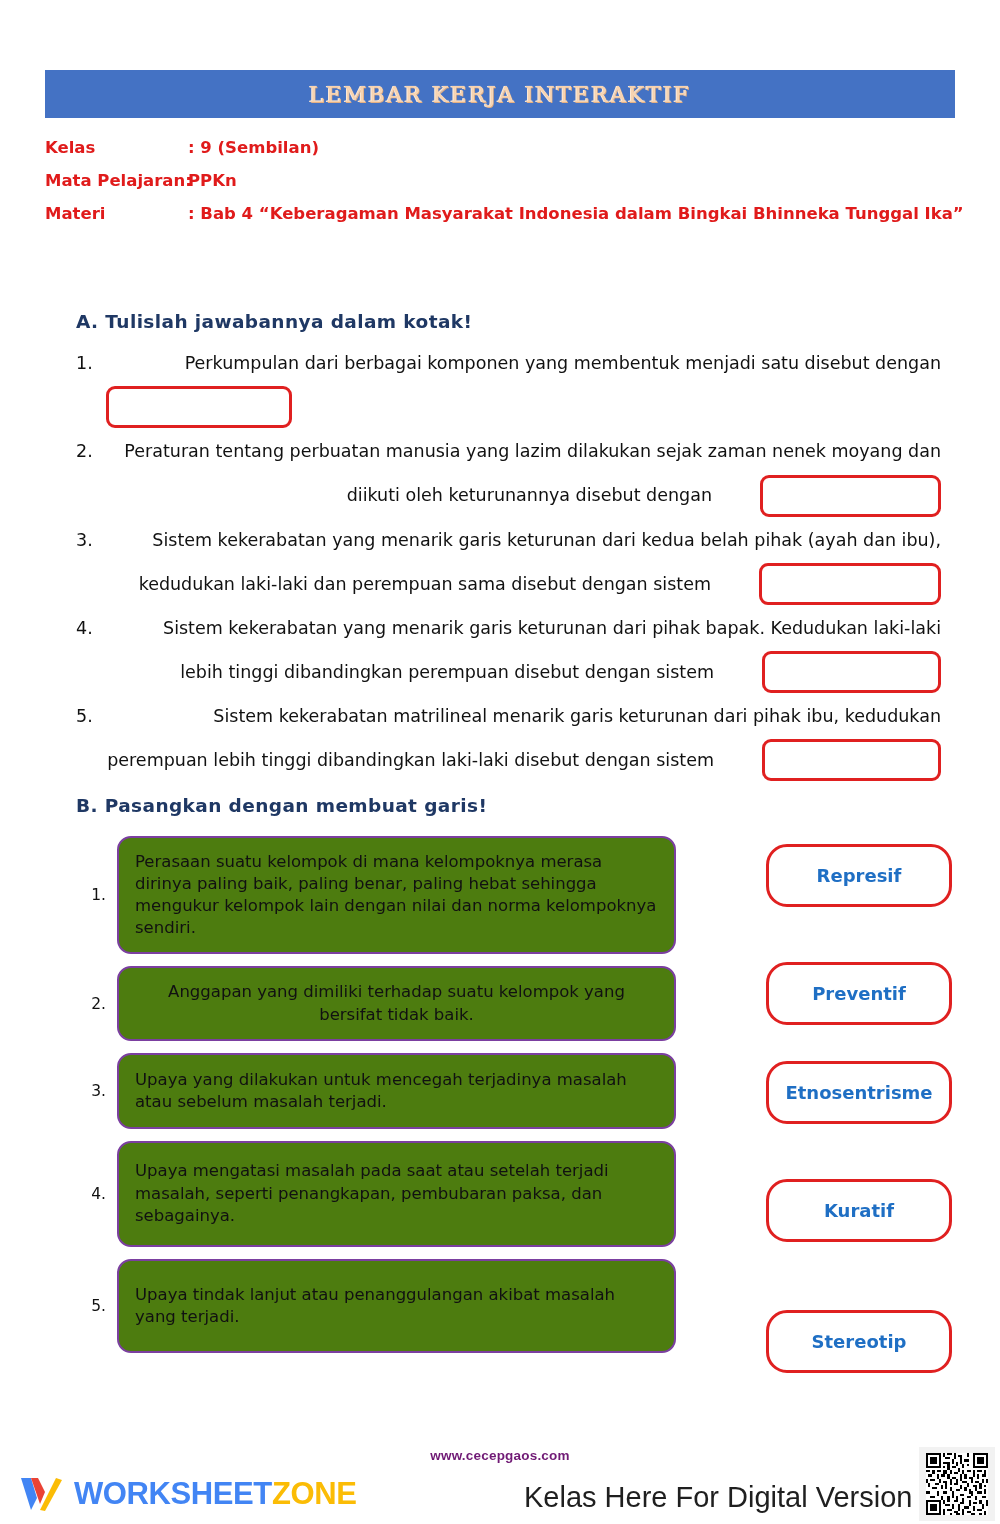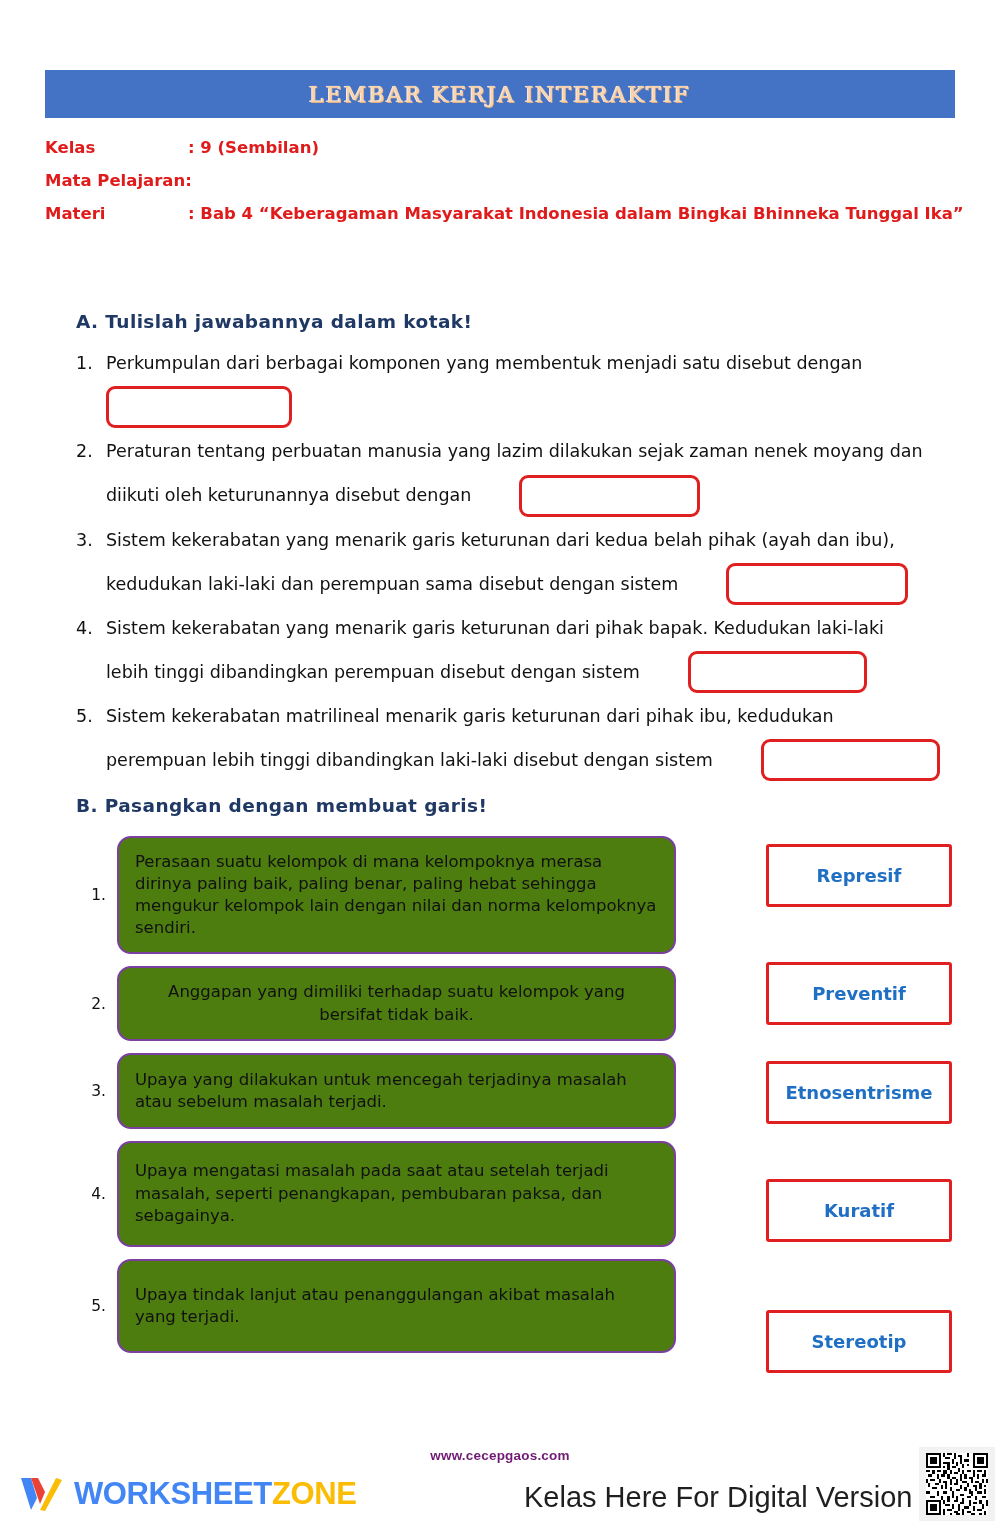--- a/index.html
+++ b/index.html
@@ -102,20 +102,21 @@
     padding-top: 1px;
   }
   .qa-body {
     flex: 1 1 auto;
   }
   .qa-line {
     display: flex;
     flex-wrap: wrap;
     align-items: center;
     line-height: 1.5;
+    justify-content: flex-end;
   }
   .qa-text { display: inline; }
 
   
   .blank {
     display: inline-block;
     border: 3px solid #E02020;
     border-radius: 9px;
     background: #ffffff;
     height: 36px;
@@ -176,21 +177,21 @@
 
   
   .match-right {
     position: absolute;
     left: 690px;
     top: 8px;
     width: 186px;
   }
   .ans-card {
     border: 3px solid #E02020;
-    border-radius: 3px;
+    border-radius: 21px;
     background: #ffffff;
     height: 63px;
     display: flex;
     align-items: center;
     justify-content: center;
     font-family: "DejaVu Sans", sans-serif;
     font-weight: bold;
     font-size: 18px;
     color: #1F6FC4;
     box-sizing: border-box;
@@ -267,20 +268,21 @@
     <div class="banner-title">LEMBAR KERJA INTERAKTIF</div>
   </div>
 
   <div class="meta">
     <div class="meta-row">
       <span class="meta-label">Kelas</span>
       <span class="meta-value">: 9 (Sembilan)</span>
     </div>
     <div class="meta-row">
       <span class="meta-label">Mata Pelajaran:</span>
+      <span class="meta-value">PPKn</span>
     </div>
     <div class="meta-row">
       <span class="meta-label">Materi</span>
       <span class="meta-value">: Bab 4 “Keberagaman Masyarakat Indonesia dalam Bingkai Bhinneka Tunggal Ika”</span>
     </div>
   </div>
 
   <div class="sec-head" id="secA-head">A. Tulislah jawabannya dalam kotak!</div>
 
   <div class="qa-list">

